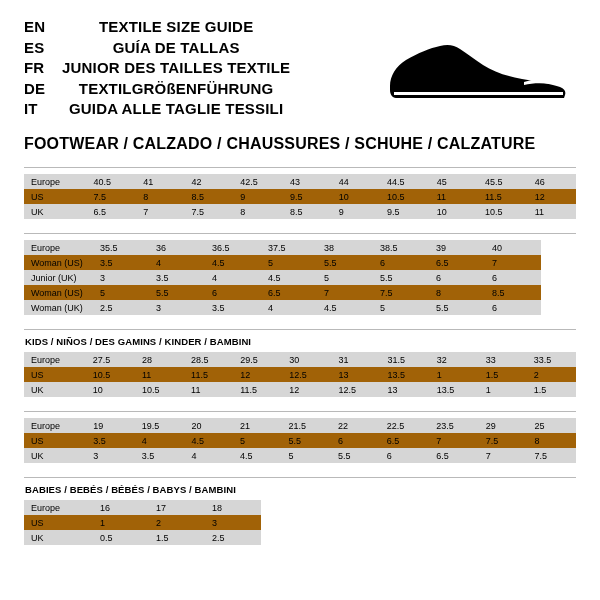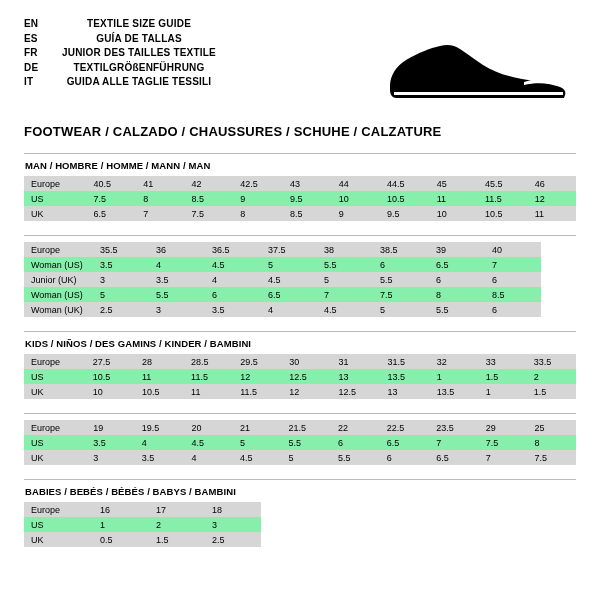--- a/index.html
+++ b/index.html
@@ -22,21 +22,21 @@
     padding: 18px 24px 0 24px;
   }
 
   
   .header {
     position: relative;
     height: 92px;
   }
   .lang-table {
     border-collapse: collapse;
-    font-size: 10px;
+    font-size: 15px;
     letter-spacing: 0.2px;
   }
   .lang-table td {
     padding: 0 0 3.5px 0;
     vertical-align: top;
     white-space: nowrap;
   }
   .lang-code {
     width: 38px;
     font-weight: bold;
@@ -48,24 +48,24 @@
 
   .shoe-icon {
     position: absolute;
     right: 4px;
     top: 14px;
     width: 190px;
     height: 72px;
   }
 
   .section-title {
-    font-size: 13px;
+    font-size: 16px;
     font-weight: bold;
     letter-spacing: 0.2px;
-    margin-top: 14px;
+    margin-top: 25px;
     margin-bottom: 14px;
   }
 
   
   .group {
     margin-bottom: 14px;
   }
   .group-title {
     font-size: 9.5px;
     font-weight: bold;
@@ -81,21 +81,21 @@
     height: 15px;
     padding: 0 0 0 7px;
     text-align: left;
     white-space: nowrap;
     font-size: 9px;
   }
   table.sizes tr.shaded td {
     background: #d6d6d6;
   }
   table.sizes tr.plain td {
-    background: #86efac;
+    background: #a16207;
   }
   table.sizes td.label {
     width: 62px;
   }
   table.sizes td.val {
     width: 49px;
   }
   .hr {
     border: 0;
     border-top: 1px solid #b9b9b9;
@@ -140,21 +140,20 @@
       <path d="M12 60 L181 60 L181 63 L12 63 Z" fill="#ffffff"></path>
       <path d="M142 50 C150 47 160 46 168 47 L170 52 C160 51 150 51 142 53 Z" fill="#ffffff"></path>
     </svg>
   </div>
 
   <div class="section-title">FOOTWEAR / CALZADO / CHAUSSURES / SCHUHE / CALZATURE</div>
 
   <div id="groups">
       <div class="group">
         <hr class="hr">
-        <div class="group-title">MAN / HOMBRE / HOMME / MANN / MAN</div>
         <table class="sizes">
           <tbody>
             <tr class="shaded">
               <td class="label">Europe</td>
               <td class="val">40.5</td>
               <td class="val">41</td>
               <td class="val">42</td>
               <td class="val">42.5</td>
               <td class="val">43</td>
               <td class="val">44</td>

